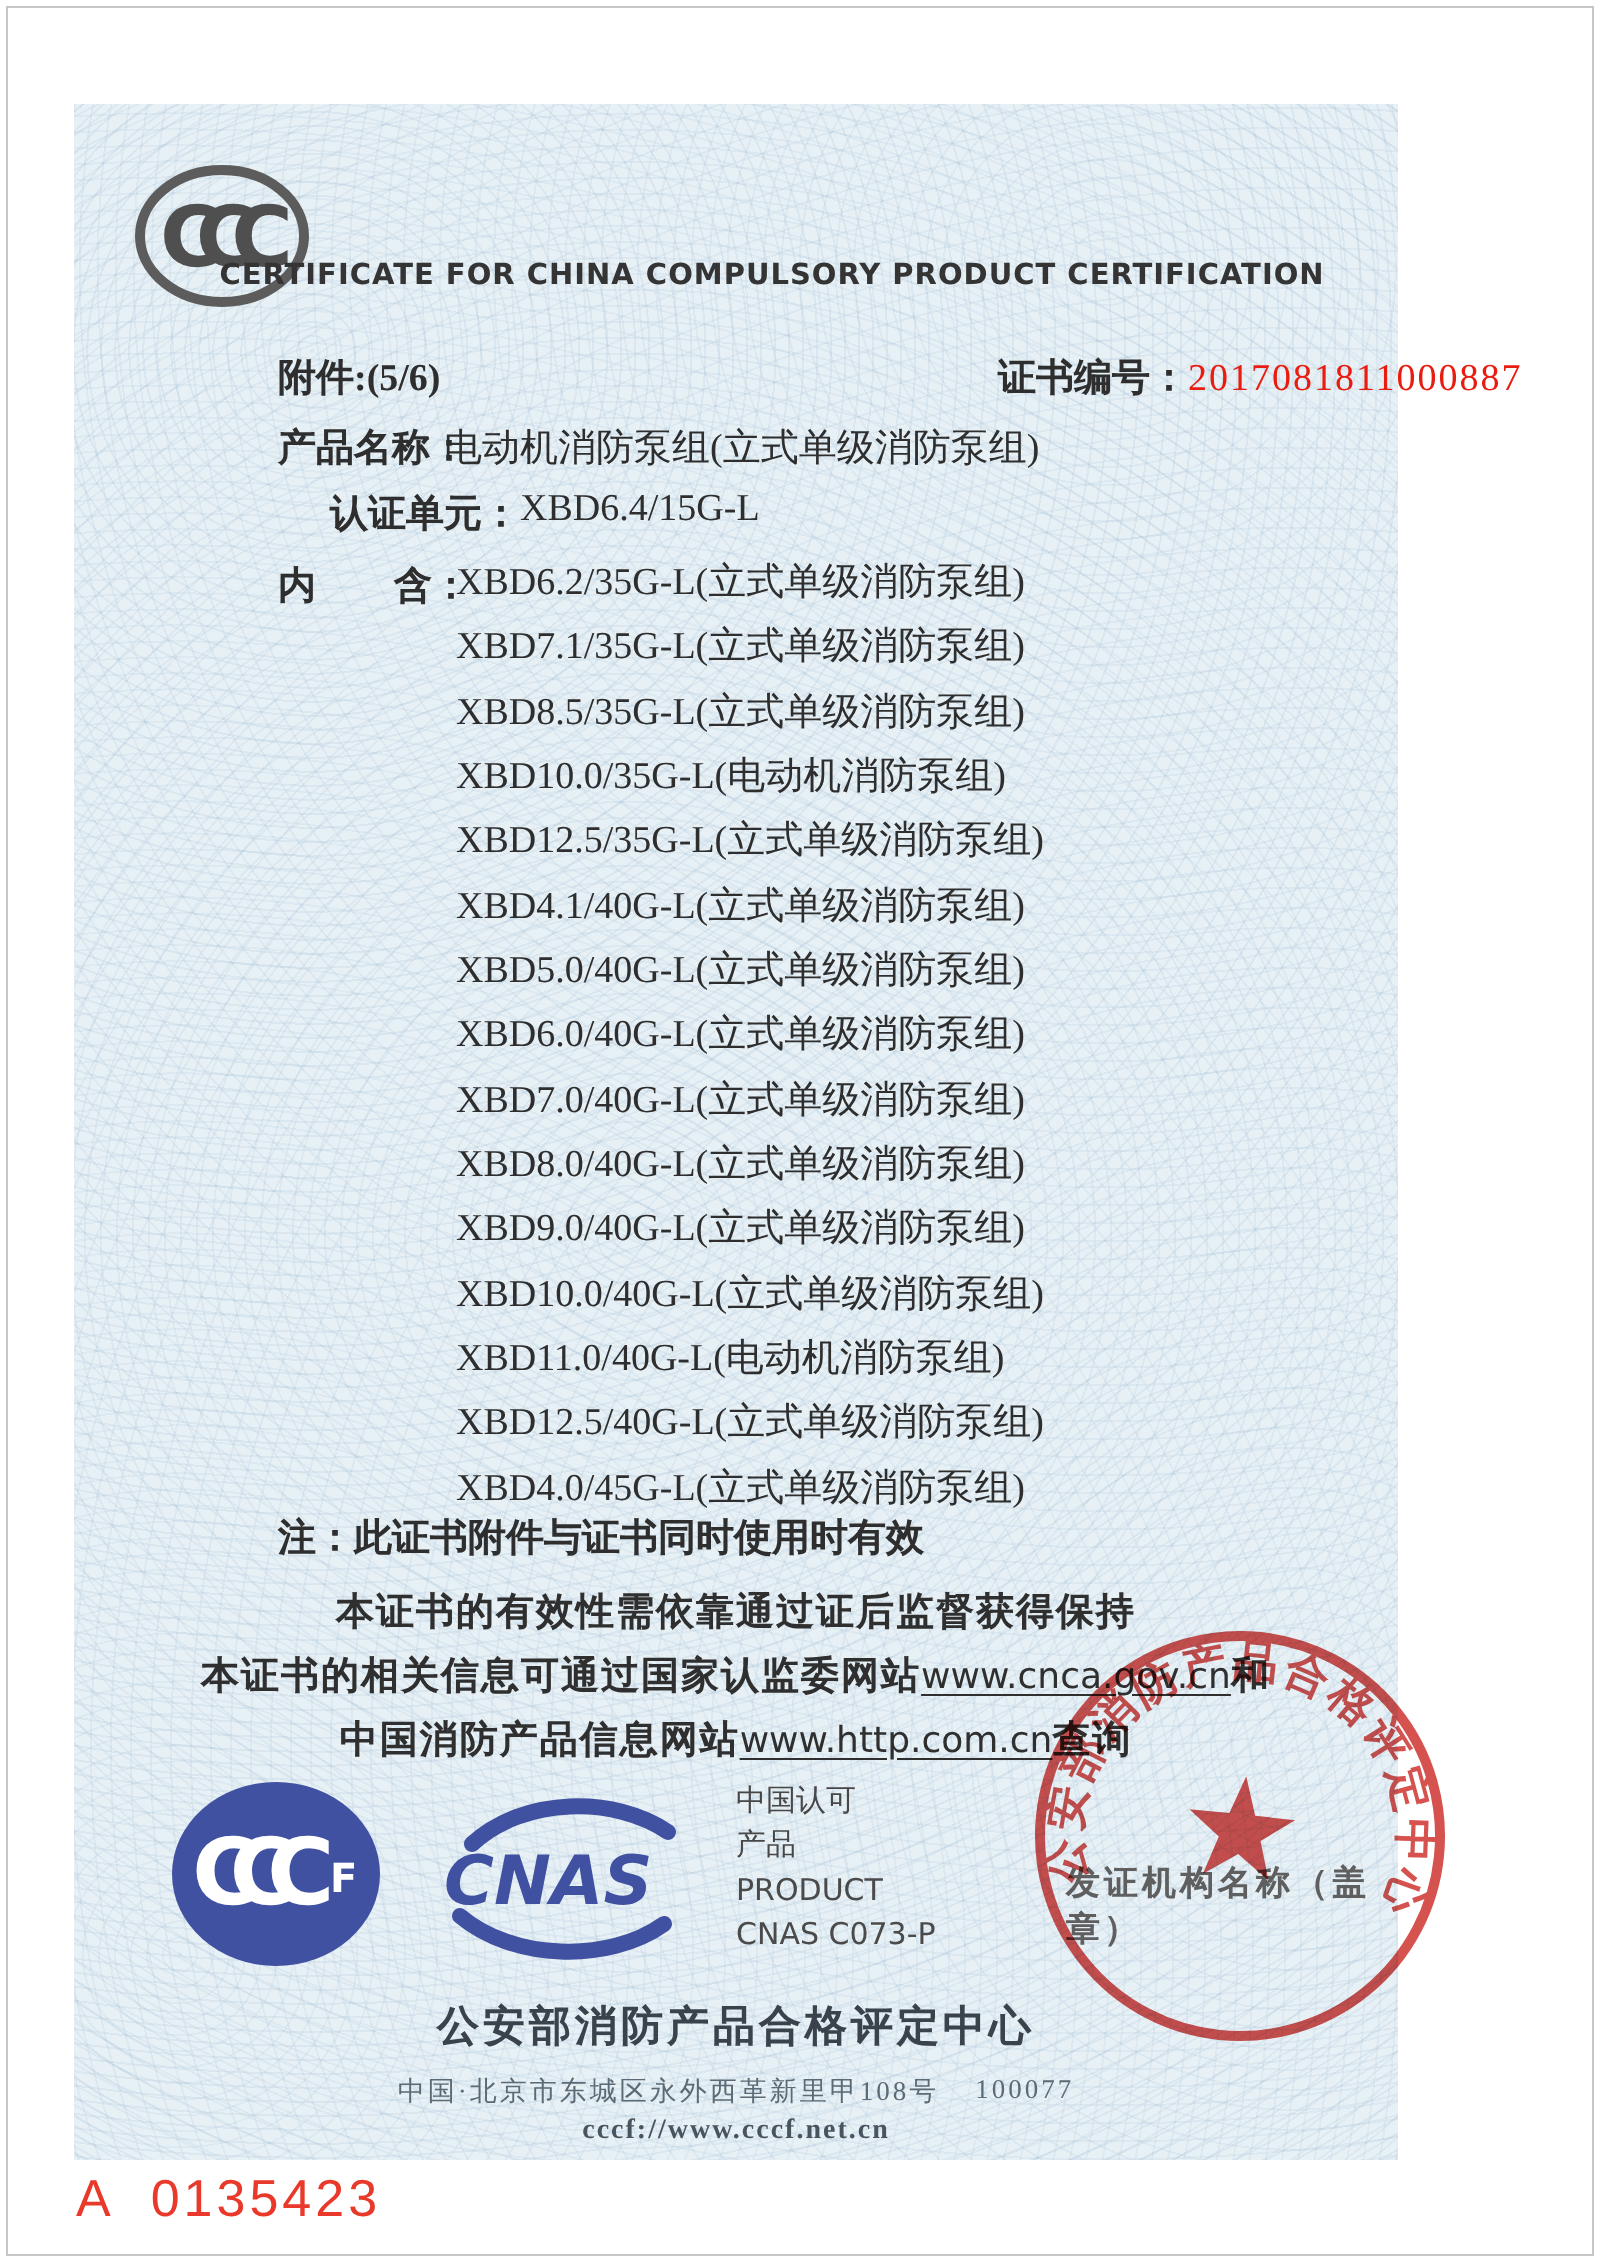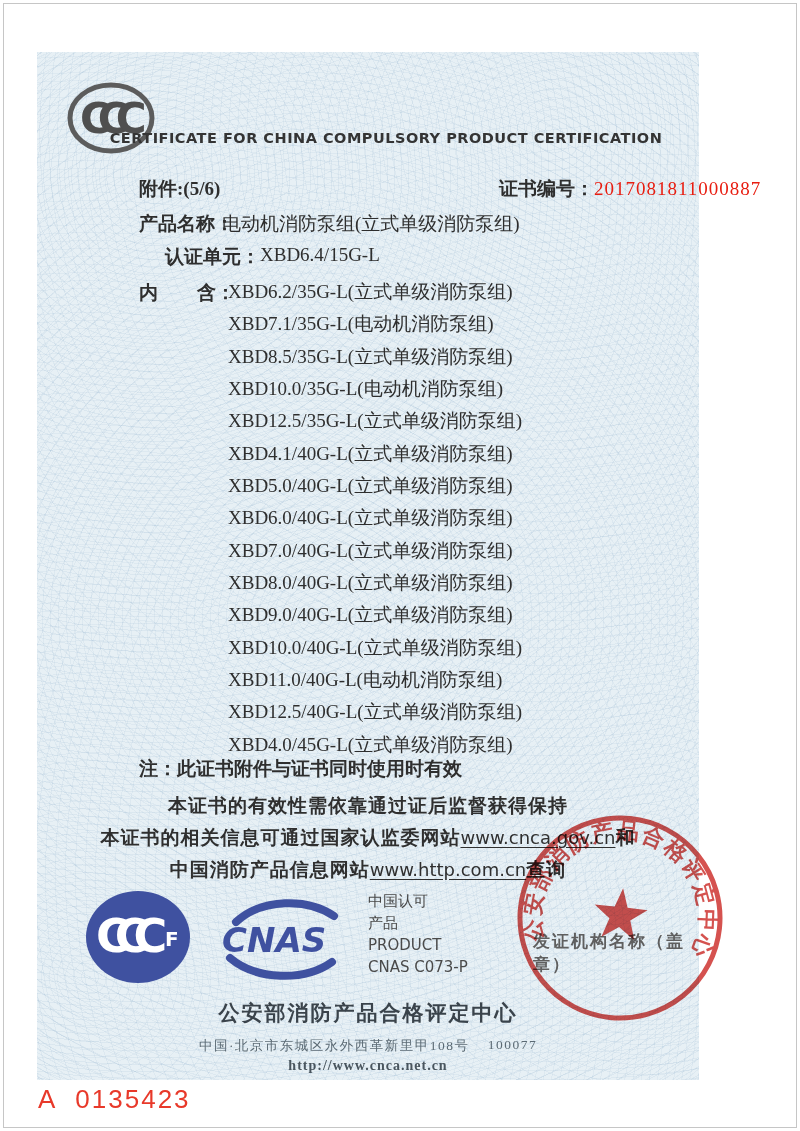--- a/index.html
+++ b/index.html
@@ -84,21 +84,21 @@
   <div class="abs lbl" style="left:102px;top:192px;margin-left:26px;">认证单元：</div>
   <div class="abs val" style="left:185px;top:192px;margin-left:38px;">XBD6.4/15G-L</div>
 
   <div class="abs lbl" style="left:102px;top:228px;">内</div>
   <div class="abs lbl" style="left:160px;top:228px;">含：</div>
 
   <div class="abs models">
 
       <div>XBD6.2/35G-L(立式单级消防泵组)</div>
 
-      <div>XBD7.1/35G-L(电动机消防泵组)</div>
+      <div>XBD7.1/35G-L(立式单级消防泵组)</div>
 
       <div>XBD8.5/35G-L(立式单级消防泵组)</div>
 
       <div>XBD10.0/35G-L(电动机消防泵组)</div>
 
       <div>XBD12.5/35G-L(立式单级消防泵组)</div>
 
       <div>XBD4.1/40G-L(立式单级消防泵组)</div>
 
       <div>XBD5.0/40G-L(立式单级消防泵组)</div>
@@ -158,19 +158,19 @@
     <text font-family="Liberation Serif, serif" font-size="22" font-weight="bold" fill="#cf3a36" letter-spacing="2">
       <textPath href="#sealArc" startOffset="50%" text-anchor="middle">公安部消防产品合格评定中心</textPath>
     </text>
   </svg>
 
   <div class="abs issuer-name">公安部消防产品合格评定中心</div>
   <div class="abs issuer-addr">
     <span>中国·北京市东城区永外西革新里甲108号</span>
     <span>100077</span>
   </div>
-  <div class="abs issuer-web">http://www.cnca.net.cn</div>
+  <div class="abs issuer-web">cccf://www.cccf.net.cn</div>
 </div>
 
 <div class="serial">
   <span>A</span>
   <span>0135423</span>
 </div>
 
 </body></html>

